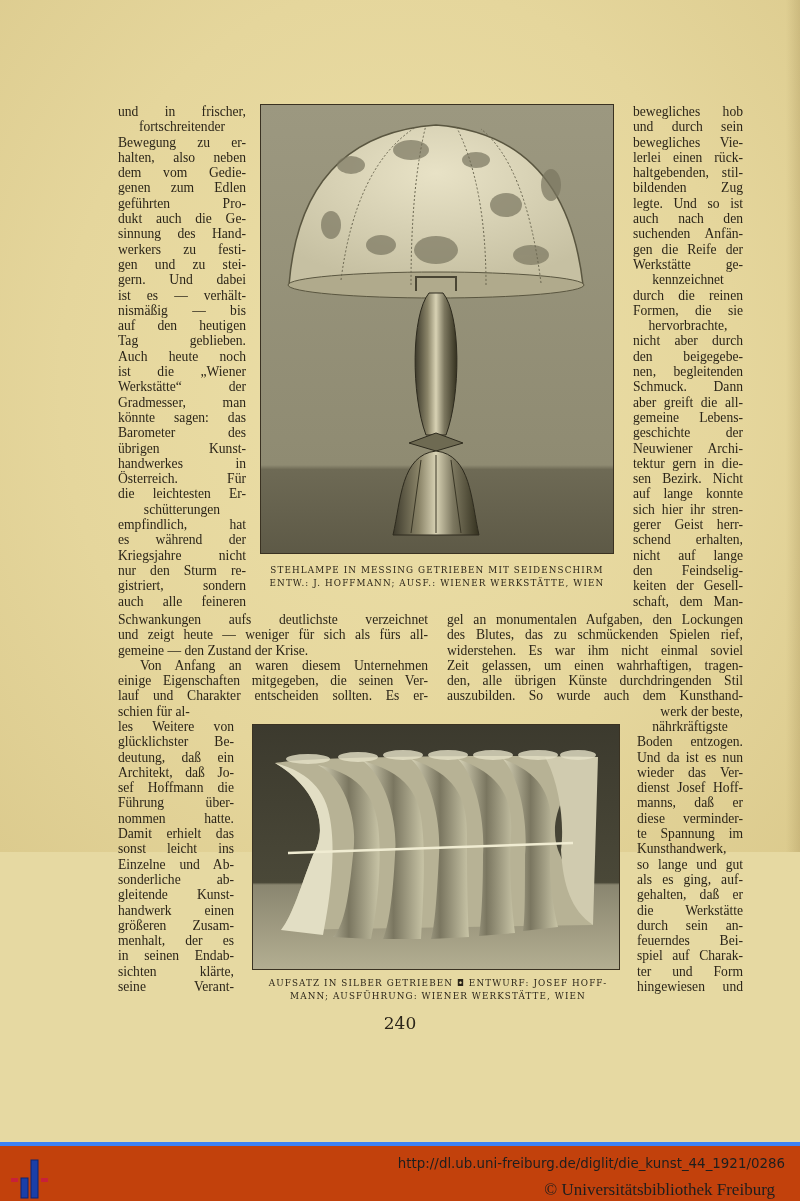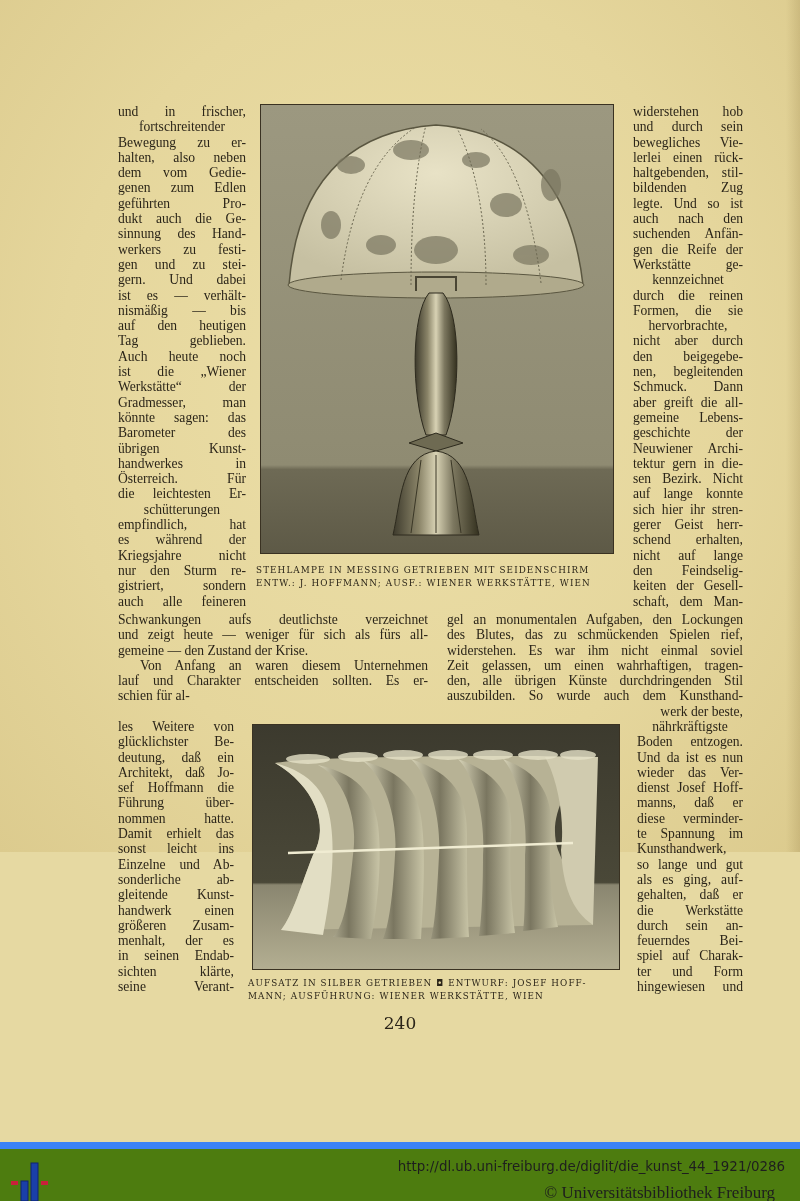--- a/index.html
+++ b/index.html
@@ -45,35 +45,35 @@
     #figure-lamp { left: 260px; top: 104px; width: 354px; height: 450px; }
     #figure-centerpiece { left: 252px; top: 724px; width: 368px; height: 246px; }
 
     .caption {
       position: absolute;
       font-family: "DejaVu Serif", serif;
       font-size: 8.8px;
       letter-spacing: 1.1px;
       line-height: 12.5px;
       color: #2b2519;
-      text-align: left;
+      text-align: center;
       white-space: nowrap;
     }
     #caption-lamp { left: 256px; top: 564px; width: 362px; }
     #caption-centerpiece { left: 248px; top: 977px; width: 380px; }
 
     #page-number {
       position: absolute; left: 0; width: 800px; top: 1013px; text-align: center;
       font-family: "DejaVu Serif", serif; font-size: 17px; color: #2b2519;
     }
 
     .footer {
       position: absolute; left: 0; top: 1142px; width: 800px; height: 59px;
-      background: #4d7c0f;
-      border-top: 7px solid #3b82f6;
+      background: #c2410c;
+      border-top: 4px solid #3b82f6;
     }
     .footer-logo { position: absolute; left: 10px; top: 10px; width: 40px; height: 44px; }
     .footer-url {
       position: absolute; right: 15px; top: 10px;
       font-family: "DejaVu Sans", "Liberation Sans", sans-serif; font-size: 13.4px; color: #1e1e1e;
     }
     .footer-copy {
       position: absolute; right: 25px; top: 34px;
       font-family: Liberation Serif, serif; font-size: 17px; color: #1e1e1e;
     }
@@ -170,21 +170,21 @@
         <line x1="190" y1="355" x2="200" y2="428"></line>
       </g>
     </svg>
   </div>
   <div class="caption" id="caption-lamp">
     <div>STEHLAMPE IN MESSING GETRIEBEN MIT SEIDENSCHIRM</div>
     <div>ENTW.: J. HOFFMANN; AUSF.: WIENER WERKSTÄTTE, WIEN</div>
   </div>
 
   <div class="col" id="col-right-top">
-      <span class="ln">widerstehen hob</span>
+      <span class="ln">bewegliches hob</span>
       <span class="ln">und durch sein</span>
       <span class="ln">bewegliches Vie-</span>
       <span class="ln">lerlei einen rück-</span>
       <span class="ln">haltgebenden, stil-</span>
       <span class="ln">bildenden Zug</span>
       <span class="ln">legte. Und so ist</span>
       <span class="ln">auch nach den</span>
       <span class="ln">suchenden Anfän-</span>
       <span class="ln">gen die Reife der</span>
       <span class="ln">Werkstätte ge-</span>
@@ -210,20 +210,21 @@
       <span class="ln">den Feindselig-</span>
       <span class="ln">keiten der Gesell-</span>
       <span class="ln">schaft, dem Man-</span>
     </div>
 
   <div class="col" id="col-mid-left">
       <span class="ln">Schwankungen aufs deutlichste verzeichnet</span>
       <span class="ln">und zeigt heute — weniger für sich als fürs all-</span>
       <span class="ln l">gemeine — den Zustand der Krise.</span>
       <span class="ln i">Von Anfang an waren diesem Unternehmen</span>
+      <span class="ln">einige Eigenschaften mitgegeben, die seinen Ver-</span>
       <span class="ln">lauf und Charakter entscheiden sollten. Es er-</span>
       <span class="ln l">schien für al-</span>
     </div>
   <div class="col" id="col-mid-right">
       <span class="ln">gel an monumentalen Aufgaben, den Lockungen</span>
       <span class="ln">des Blutes, das zu schmückenden Spielen rief,</span>
       <span class="ln">widerstehen. Es war ihm nicht einmal soviel</span>
       <span class="ln">Zeit gelassen, um einen wahrhaftigen, tragen-</span>
       <span class="ln">den, alle übrigen Künste durchdringenden Stil</span>
       <span class="ln">auszubilden. So wurde auch dem Kunsthand-</span>

